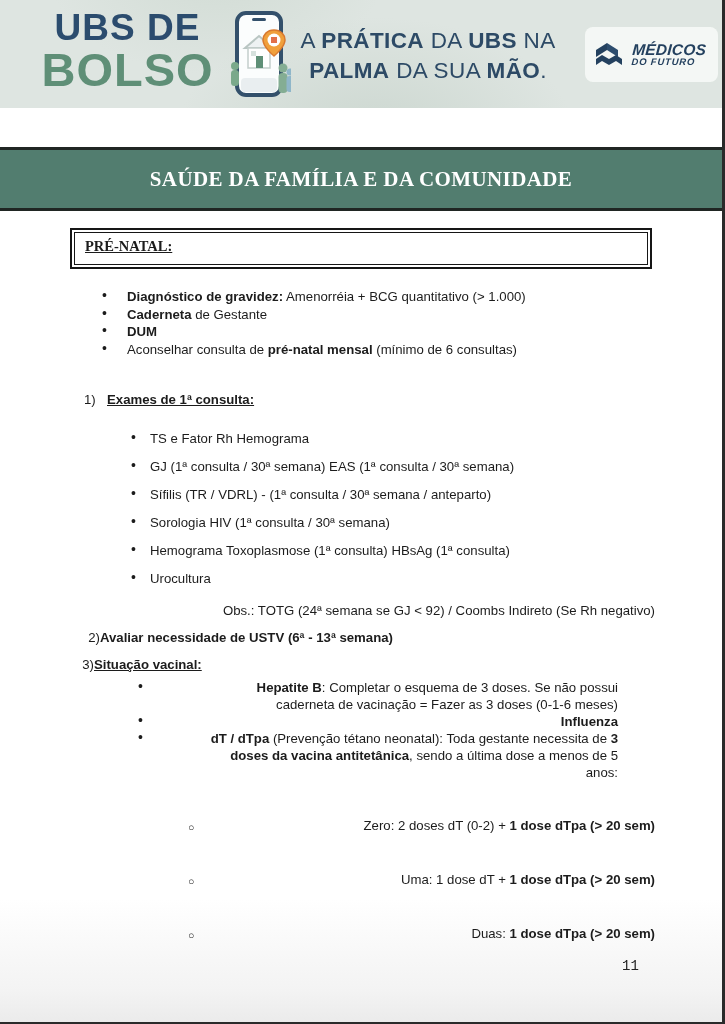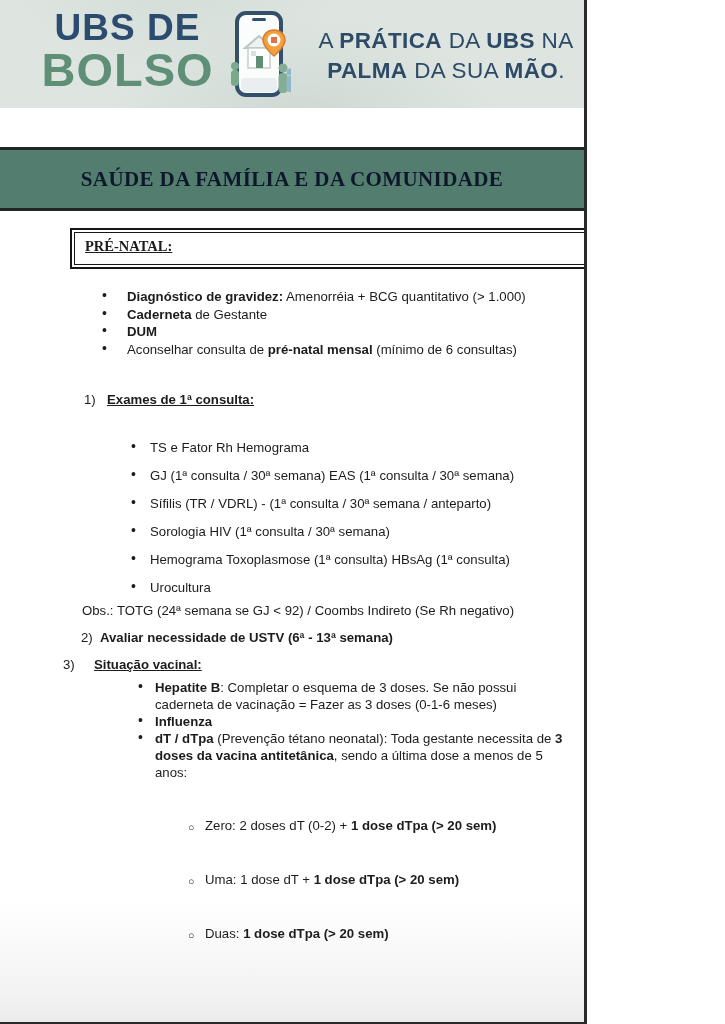--- a/index.html
+++ b/index.html
@@ -1,20 +1,20 @@
 <!DOCTYPE html>
 <html><head>
 <meta charset="utf-8">
 <style>
   * { margin:0; padding:0; box-sizing:border-box; }
   html,body { width:725px; height:1024px; }
   body { font-family:"Liberation Sans", sans-serif; color:#1c1c1c; }
 
   .page {
-    position:relative; width:587px; height:1024px; overflow:hidden;
+    position:relative; width:725px; height:1024px; overflow:hidden;
     background:linear-gradient(180deg,#ffffff 0%,#ffffff 88%,#f3f3f3 97%,#ebebeb 100%);
     border-right:3px solid #2a2a2a;
     border-bottom:2px solid #2a2a2a;
   }
   .corner-artifact {
     position:absolute; left:0; top:0; width:7px; height:10px; background:#3a3a3a;
   }
 
   
   .header-band {
@@ -23,42 +23,42 @@
       radial-gradient(ellipse 320px 190px at 52% 125%, #ccd7d0 0%, rgba(204,215,208,0) 62%),
       radial-gradient(ellipse 280px 170px at 30% -25%, #d2dcd5 0%, rgba(210,220,213,0) 60%),
       #dee5e1;
   }
   .logo-lockup { position:absolute; left:30px; top:8px; width:195px; text-align:center; font-weight:800; }
   .logo-line1 { font-size:37px; line-height:40px; color:#2b4c6e; letter-spacing:1px; }
   .logo-line2 { font-size:47px; line-height:44px; color:#5f8f77; letter-spacing:1px; }
 
   .phone-icon { position:absolute; left:227px; top:10px; }
 
-  .slogan { position:absolute; left:302px; top:26px; width:288px; text-align:center;
+  .slogan { position:absolute; left:284px; top:26px; width:288px; text-align:center;
     font-size:22.5px; line-height:30px; color:#2d4a66; letter-spacing:0.4px; }
   .slogan .b { font-weight:800; }
 
   .brand-card {
     position:absolute; left:585px; top:27px; width:133px; height:55px;
     background:rgba(248,250,248,0.85); border-radius:8px;
     display:flex; align-items:center; padding:6px 8px; gap:7px;
   }
   .brand-text { color:#24415f; font-style:italic; transform:skewX(-4deg); }
   .brand-line1 { font-size:15.5px; font-weight:800; letter-spacing:0.2px; line-height:15px; }
   .brand-line2 { font-size:9.5px; font-weight:800; letter-spacing:0.8px; line-height:10px; }
 
   
   .banner {
     position:absolute; left:0; top:147px; width:100%; height:64px;
     background:#527d6f; border-top:3px solid #202623; border-bottom:3px solid #202623;
     display:flex; align-items:center; justify-content:center;
   }
   .banner-title {
     font-family:"Liberation Serif", serif; font-weight:700; font-size:21px;
-    color:#0f172a; letter-spacing:0.4px;
+    color:#ffffff; letter-spacing:0.4px;
   }
 
   
   .section-box { position:absolute; left:70px; top:228px; width:582px;
     border:2px solid #161616; padding:2px; background:#fff; }
   .section-box-inner { border:1px solid #161616; padding:5px 10px 9px 10px; }
   .section-box-title { font-family:"Liberation Serif", serif; font-size:14.5px; }
 
   
   .b { font-weight:700; }
@@ -70,24 +70,24 @@
   .dot { padding-left:25px; }
   .dot::before { content:"•"; position:absolute; left:0; top:-1px; font-size:14px; }
 
   .intro { position:absolute; left:102px; top:288px; width:545px; }
   .intro .li { line-height:17.5px; }
 
   .heading1 { position:absolute; left:84px; top:391px; display:flex; }
   .heading1 .num { width:23px; flex:0 0 23px; }
 
   .exams { position:absolute; left:131px; top:430px; width:530px; }
-  .exams .li { padding-left:19px; margin-bottom:11px;margin-top:9px; }
+  .exams .li { padding-left:19px; margin-bottom:11px; }
   .exams .li::before { content:"•"; position:absolute; left:0; top:-1px; font-size:14px; }
 
-  .obs-block { position:absolute; left:63px; top:602px; width:592px; }
+  .obs-block { position:absolute; left:63px; top:602px; width:592px;text-align:right; }
   .obs-line { margin-left:19px; margin-bottom:10px; }
   .numline { display:flex; }
   .line2 { margin-left:18px; margin-bottom:10px; }
   .line2 .num { width:19px; flex:0 0 19px; }
   .line3 .num { width:31px; flex:0 0 31px; }
 
   .vaccine { margin:6px 0 0 75px; width:480px; }
   .vaccine .li { padding-left:17px; }
   .vaccine .li::before { content:"•"; position:absolute; left:0; top:-1px; font-size:14px; }
 

